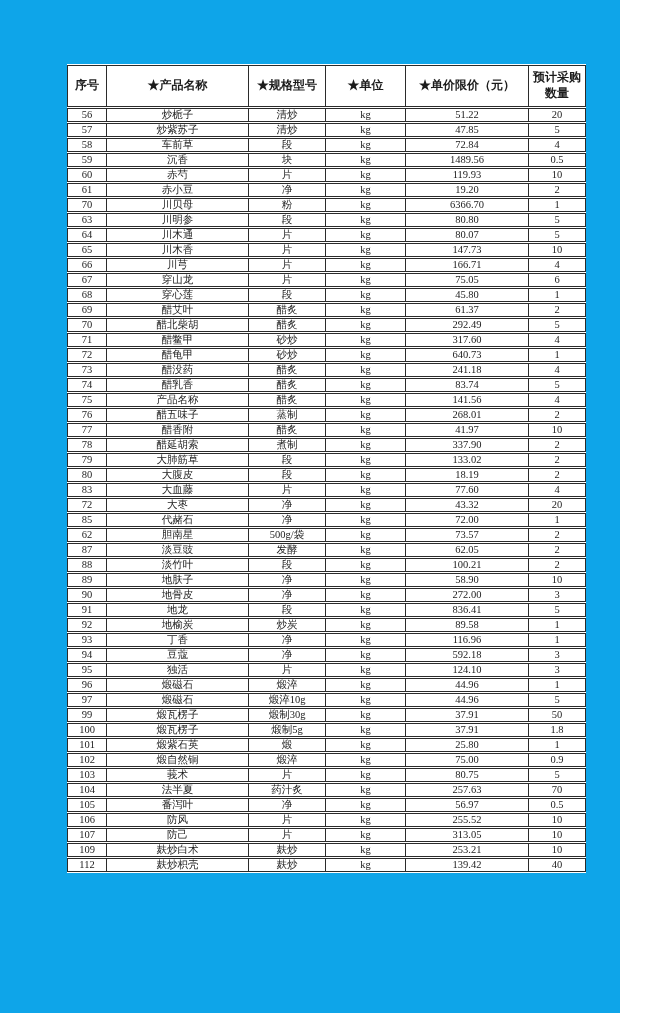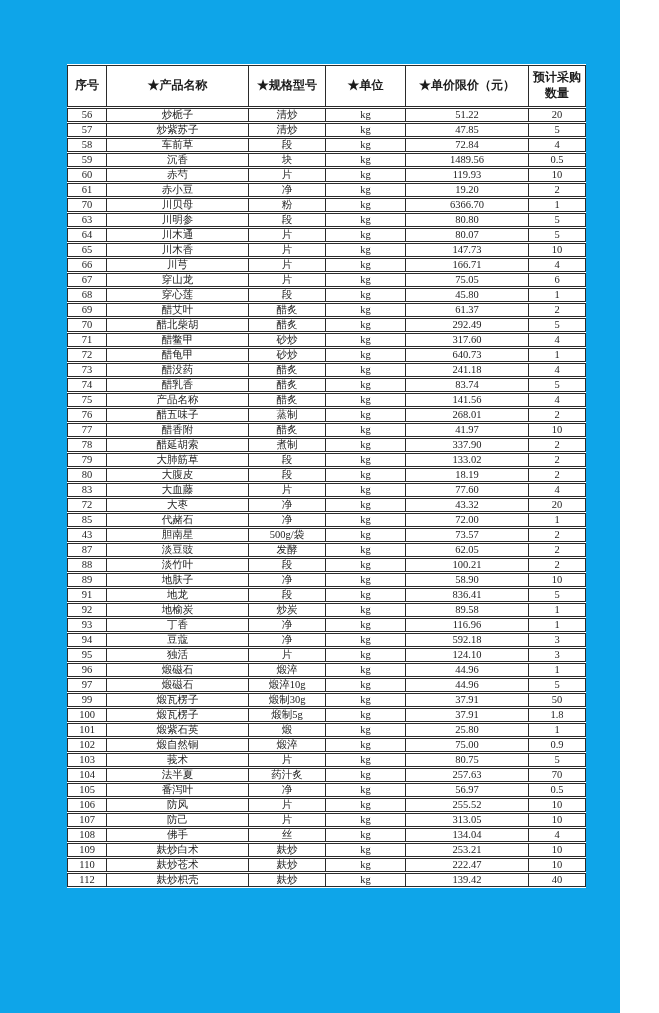--- a/index.html
+++ b/index.html
@@ -299,21 +299,21 @@
           </tr>
           <tr>
             <td>85</td>
             <td>代赭石</td>
             <td>净</td>
             <td>kg</td>
             <td>72.00</td>
             <td>1</td>
           </tr>
           <tr>
-            <td>43</td>
+            <td>62</td>
             <td>胆南星</td>
             <td>500g/袋</td>
             <td>kg</td>
             <td>73.57</td>
             <td>2</td>
           </tr>
           <tr>
             <td>87</td>
             <td>淡豆豉</td>
             <td>发酵</td>
@@ -331,20 +331,28 @@
           </tr>
           <tr>
             <td>89</td>
             <td>地肤子</td>
             <td>净</td>
             <td>kg</td>
             <td>58.90</td>
             <td>10</td>
           </tr>
           <tr>
+            <td>90</td>
+            <td>地骨皮</td>
+            <td>净</td>
+            <td>kg</td>
+            <td>272.00</td>
+            <td>3</td>
+          </tr>
+          <tr>
             <td>91</td>
             <td>地龙</td>
             <td>段</td>
             <td>kg</td>
             <td>836.41</td>
             <td>5</td>
           </tr>
           <tr>
             <td>92</td>
             <td>地榆炭</td>
@@ -459,41 +467,25 @@
           </tr>
           <tr>
             <td>107</td>
             <td>防己</td>
             <td>片</td>
             <td>kg</td>
             <td>313.05</td>
             <td>10</td>
           </tr>
           <tr>
-            <td>108</td>
-            <td>佛手</td>
-            <td>丝</td>
-            <td>kg</td>
-            <td>134.04</td>
-            <td>4</td>
-          </tr>
-          <tr>
             <td>109</td>
             <td>麸炒白术</td>
             <td>麸炒</td>
             <td>kg</td>
             <td>253.21</td>
-            <td>10</td>
-          </tr>
-          <tr>
-            <td>110</td>
-            <td>麸炒苍术</td>
-            <td>麸炒</td>
-            <td>kg</td>
-            <td>222.47</td>
             <td>10</td>
           </tr>
           <tr>
             <td>112</td>
             <td>麸炒枳壳</td>
             <td>麸炒</td>
             <td>kg</td>
             <td>139.42</td>
             <td>40</td>
           </tr>

